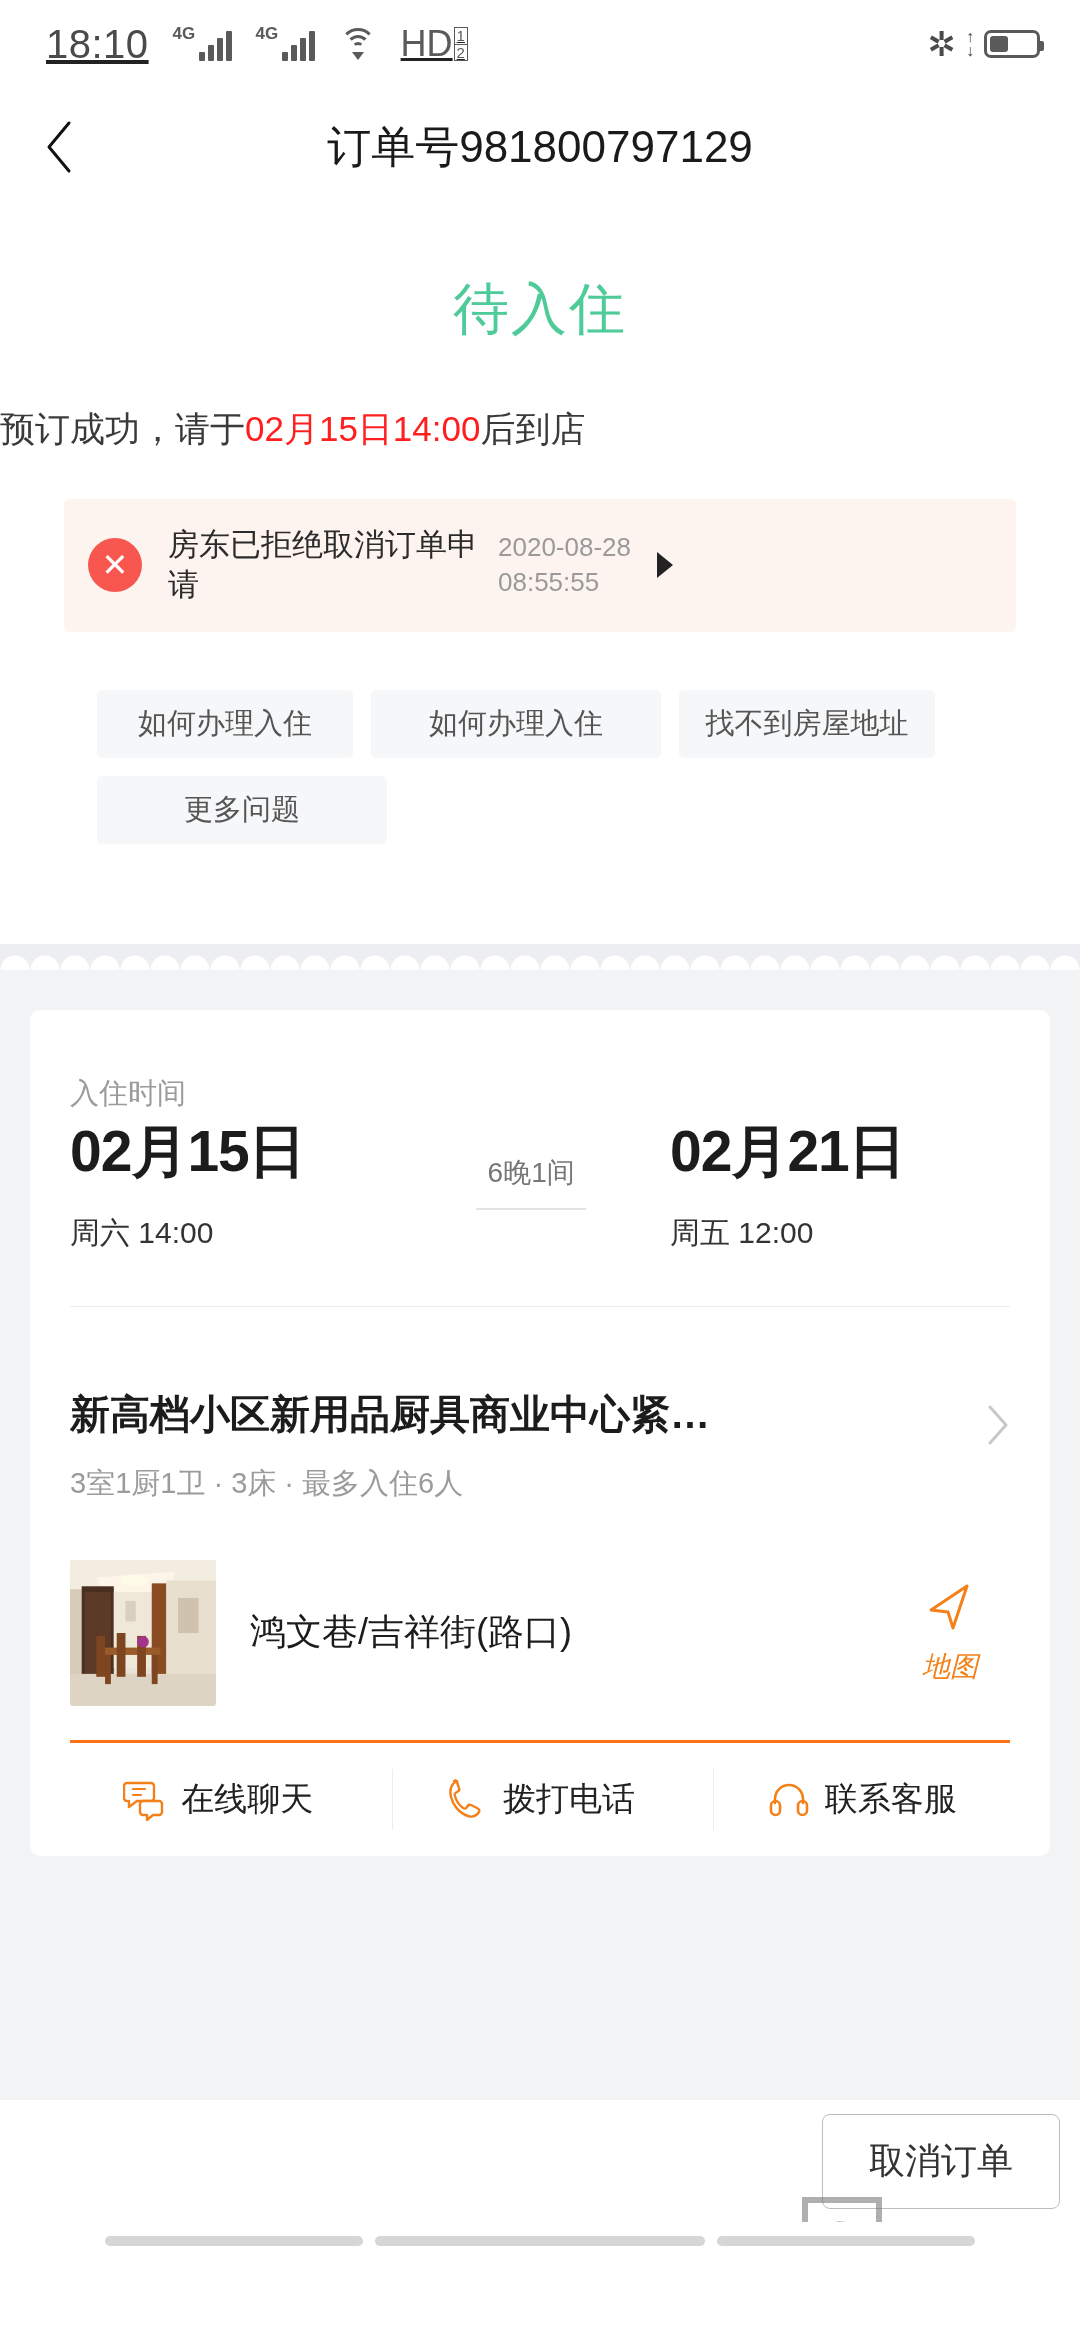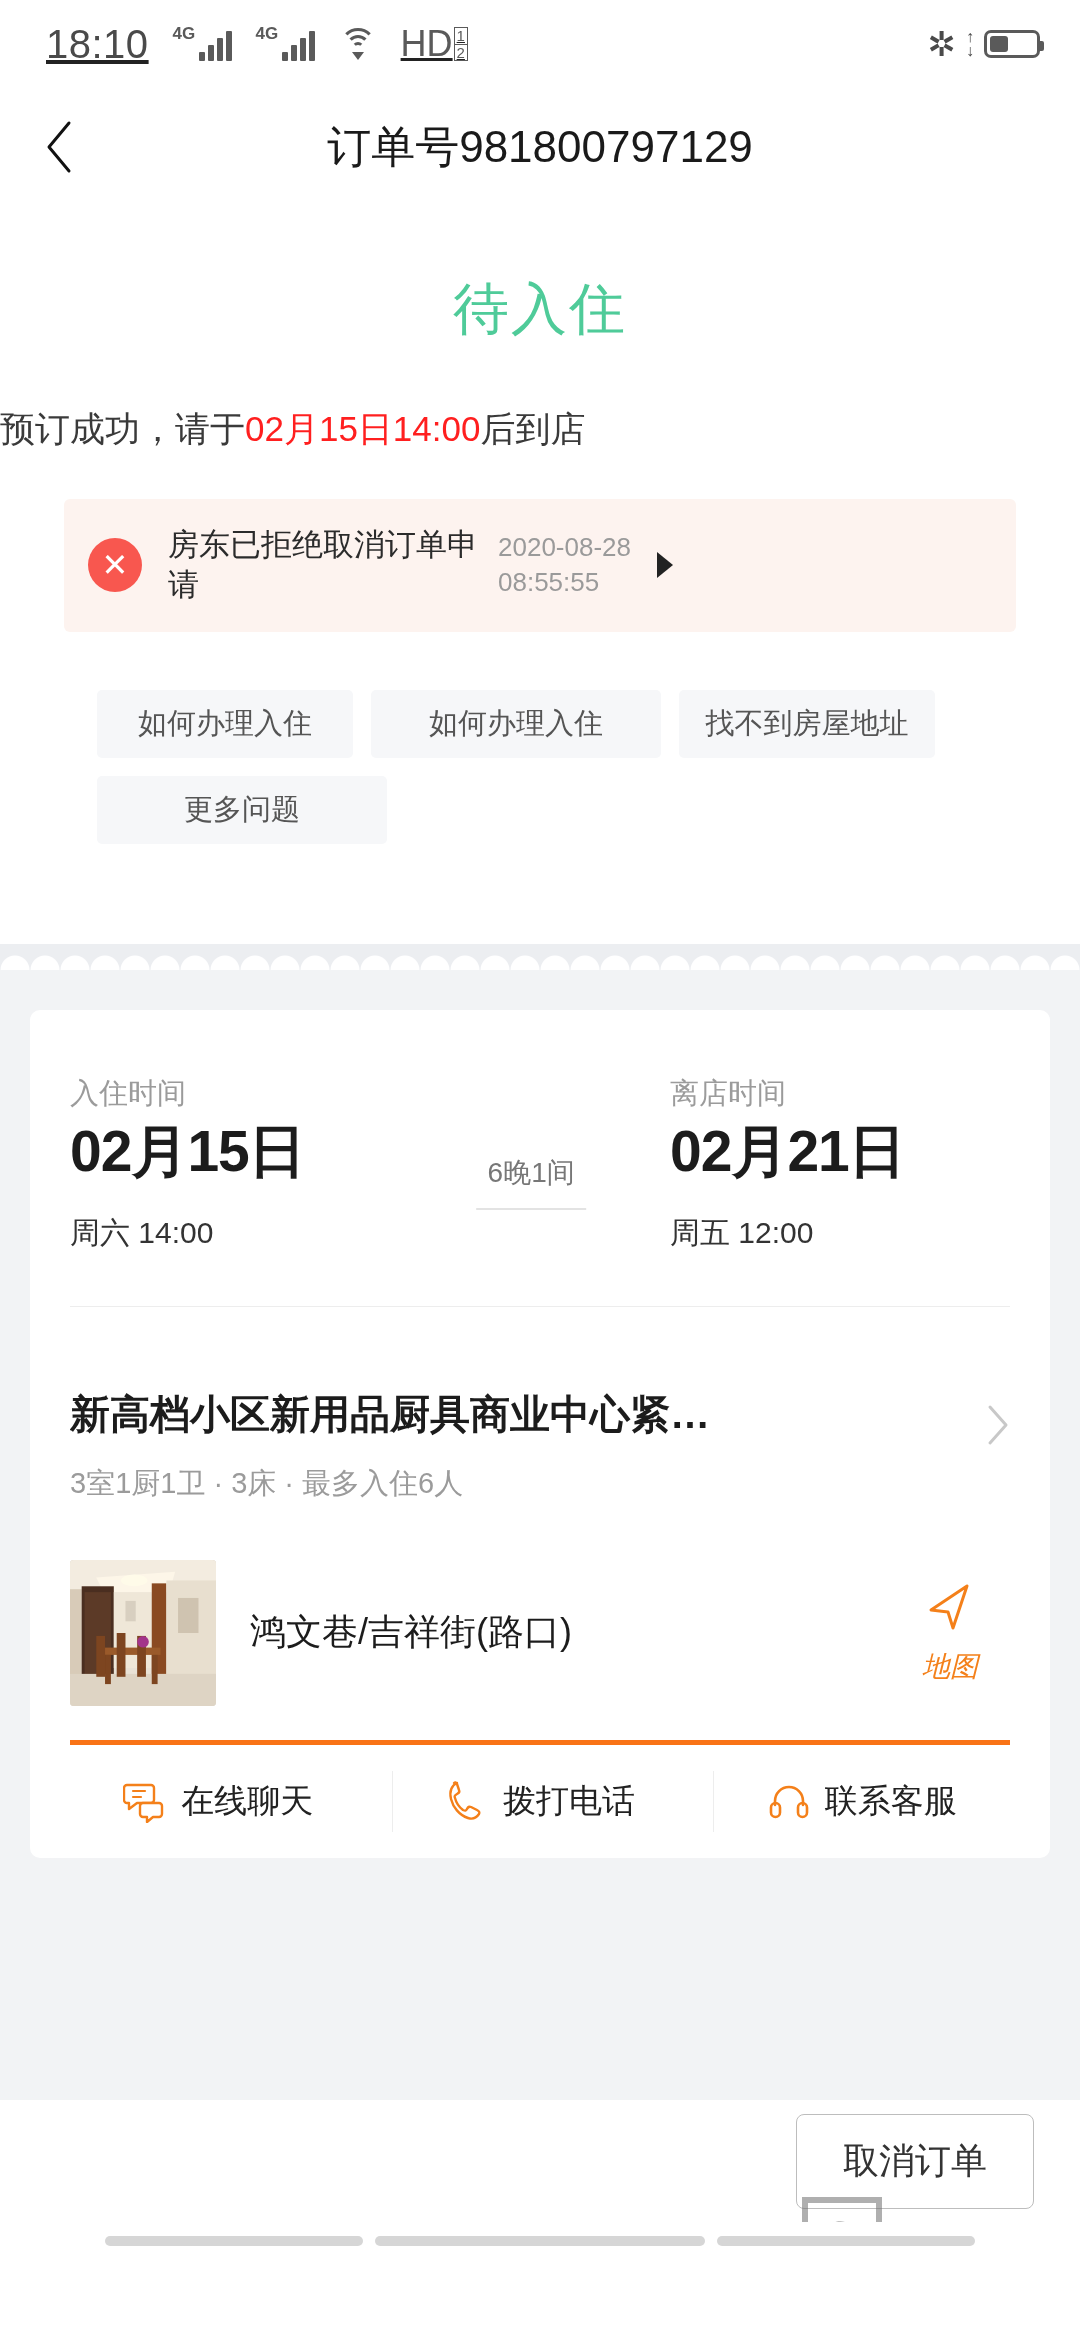--- a/index.html
+++ b/index.html
@@ -109,29 +109,29 @@
   .listing-sub{ font-size:29px; color:#9b9b9b; margin-top:22px; }
   .chev{ width:24px;height:44px;flex:0 0 auto;margin-left:20px; }
 
   .addr{ display:flex; align-items:center; padding:26px 0 34px 0; }
   .thumb{ width:146px;height:146px;border-radius:4px;overflow:hidden;flex:0 0 auto;position:relative;background:#cdbfae;}
   .addr-text{ flex:1; margin-left:34px; font-size:36px; color:#1c1c1c; }
   .map-btn{ width:120px; text-align:center; flex:0 0 auto;font-style:italic; }
   .map-btn svg{ width:54px; height:54px; }
   .map-label{ font-size:28px; color:#f4801a; margin-top:10px; }
 
-  .contact{ display:flex; border-top:5px solid #f97316;gap:25px; }
+  .contact{ display:flex; border-top:3px solid #f97316;gap:25px; }
   .cbtn{ flex:1; display:flex; align-items:center; justify-content:center; gap:14px;
     padding:34px 0; font-size:33px; color:#222; position:relative; }
   .cbtn + .cbtn::before{ content:""; position:absolute; left:0; top:26px; bottom:26px; width:1px; background:#ededed; }
   .cbtn svg{ width:44px; height:44px; }
 
   
   .bottombar{ position:absolute; left:0; right:0; bottom:118px; height:122px;
-    background:#fff; display:flex; align-items:center; justify-content:flex-end; padding-right:46px; }
+    background:#fff; display:flex; align-items:center; justify-content:flex-end; padding-right:20px; }
   .cancel-btn{ border:1px solid #bdbdbd; border-radius:8px; padding:22px 46px; font-size:36px; color:#333; background:#fff;}
 
   
   .watermark{ position:absolute; right:18px; bottom:26px; display:flex; align-items:flex-end; gap:12px;
     opacity:.55; pointer-events:none; }
   .wm-cat{ width:86px; height:120px; }
   .wm-txt{ line-height:1; }
   .wm-cn{ font-size:58px; font-weight:bold; color:#6f6f6f; letter-spacing:4px; }
   .wm-en{ font-size:24px; font-weight:bold; color:#6f6f6f; letter-spacing:3px; margin-top:6px; }
 
@@ -231,21 +231,20 @@
       <div class="dcol">
         <div class="dlabel">入住时间</div>
         <div class="dbig">02月15日</div>
         <div class="dsmall">周六 14:00</div>
       </div>
       <div class="nights">
         <div class="nights-txt">6晚1间</div>
         <div class="nights-line"></div>
       </div>
       <div class="dcol right">
-        <div class="dlabel">离店时间</div>
         <div class="dbig">02月21日</div>
         <div class="dsmall">周五 12:00</div>
       </div>
     </div>
 
     <div class="divider"></div>
 
     <div class="listing">
       <div class="listing-main">
         <div class="listing-title">新高档小区新用品厨具商业中心紧…</div>

